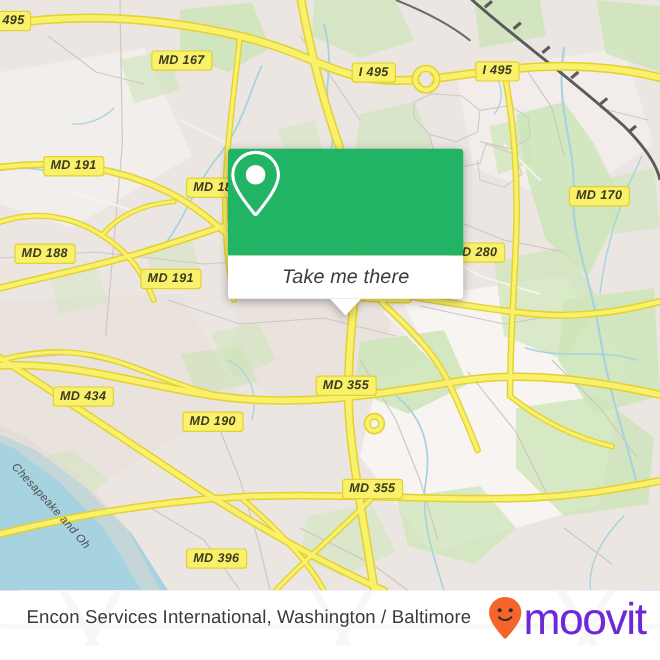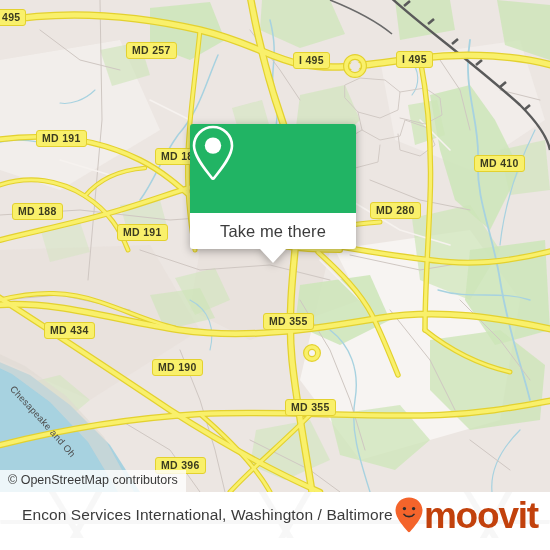--- a/index.html
+++ b/index.html
@@ -4,21 +4,21 @@
 <style>
   html,body{margin:0;padding:0;}
   body{
     width:550px;height:550px;overflow:hidden;
     font-family:"Liberation Sans", sans-serif;
     background:#ffffff;
   }
   #root{position:relative;width:550px;height:550px;overflow:hidden;}
 
   
-  .map{position:absolute;left:0;top:0;width:550px;height:492px;overflow:hidden;background:#f0abfc;}
+  .map{position:absolute;left:0;top:0;width:550px;height:492px;overflow:hidden;background:#f0abfc;font-style:italic;}
   .map svg{position:absolute;left:0;top:0;}
 
   
   .shield{
     position:absolute;
     background:#f9f06b;
     border:1.5px solid #e3d12f;
     border-radius:3px;
     color:#3b3b20;
     font-size:10.5px;
@@ -35,21 +35,21 @@
     position:absolute;left:0;bottom:0;
     background:rgba(255,255,255,.80);
     font-size:12.5px;color:#3a3a3a;
     padding:3px 8px 4px 8px;
     white-space:nowrap;
     line-height:15px;
   }
 
   
   .card{
-    position:absolute;left:190px;top:124px;width:166px;
+    position:absolute;left:190px;top:124px;width:196px;
     filter:drop-shadow(0 2px 4px rgba(0,0,0,.32));
   }
   .card-head{
     background:#21b464;height:89px;
     border-radius:3px 3px 0 0;
     display:flex;align-items:center;justify-content:center;
   }
   .card-foot{
     background:#ffffff;height:36px;
     border-radius:0 0 3px 3px;
@@ -76,22 +76,22 @@
   .footer-wm{position:absolute;left:0;top:0;width:550px;height:58px;opacity:.5;}
   .footer-title{
     position:absolute;left:22px;top:50%;transform:translateY(-50%);
     font-size:15.5px;color:#3b3b3b;white-space:nowrap;letter-spacing:.1px;
   }
   .brand{
     position:absolute;right:12px;top:50%;transform:translateY(-50%);
     display:flex;align-items:center;
   }
   .brand-word{
-    font-size:37px;color:#c2410c;letter-spacing:-1.2px;
-    line-height:37px;font-weight:bold;
+    font-size:37px;color:#6d28d9;letter-spacing:-1.2px;
+    line-height:37px;font-weight:normal;
   }
 </style>
 </head>
 <body>
 
 <div id="root">
 
   <div class="map">
 
     <svg width="550" height="492" viewBox="0 0 550 492">
@@ -265,32 +265,32 @@
       </g>
       <g fill="none" stroke="#f9f06b" stroke-width="3.6">
         <circle cx="355" cy="66" r="9"></circle>
         <circle cx="312" cy="353" r="6"></circle>
       </g>
       <circle cx="355" cy="66" r="5" fill="#ece6e2"></circle>
     </svg>
 
     <div>
       <div class="shield" style="left:-4px;top:9px;">495</div>
-      <div class="shield" style="left:126px;top:42px;">MD 257</div>
+      <div class="shield" style="left:126px;top:42px;">MD 167</div>
       <div class="shield" style="left:293px;top:52px;">I 495</div>
       <div class="shield" style="left:396px;top:51px;">I 495</div>
       <div class="shield" style="left:36px;top:130px;">MD 191</div>
       <div class="shield" style="left:155px;top:148px;">MD 188</div>
-      <div class="shield" style="left:474px;top:155px;">MD 410</div>
+      <div class="shield" style="left:474px;top:155px;">MD 170</div>
       <div class="shield" style="left:12px;top:203px;">MD 188</div>
       <div class="shield" style="left:370px;top:202px;">MD 280</div>
       <div class="shield" style="left:117px;top:224px;">MD 191</div>
       <div class="shield" style="left:263px;top:313px;">MD 355</div>
       <div class="shield" style="left:44px;top:322px;">MD 434</div>
-      <div class="shield" style="left:152px;top:343px;margin-top:16px;">MD 190</div>
+      <div class="shield" style="left:152px;top:343px;">MD 190</div>
       <div class="shield" style="left:285px;top:399px;">MD 355</div>
       <div class="shield" style="left:155px;top:425px;margin-top:32px;">MD 396</div>
     </div>
 
     <svg width="140" height="130" style="left:0;top:380px;position:absolute;">
       <defs>
         <path id="canalpath" d="M8 8 C40 42, 70 74, 104 120" fill="none"></path>
       </defs>
       <text font-family="Liberation Sans, sans-serif" font-size="9.5" fill="#4e4e4e" letter-spacing=".3">
         <textPath href="#canalpath" startOffset="2">Chesapeake and Oh</textPath>
@@ -303,21 +303,20 @@
           <path d="M23 3 C12.5 3 4 11.4 4 21.8 C4 33 17 47.5 22.1 54.3 C22.5 54.9 23.5 54.9 23.9 54.3 C29 47.5 42 33 42 21.8 C42 11.4 33.5 3 23 3 Z" fill="none" stroke="#ffffff" stroke-width="2.6"></path>
           <circle cx="23" cy="21.6" r="8.2" fill="#ffffff"></circle>
         </svg>
       </div>
       <div class="card-foot">
         <span class="card-foot-label">Take me there</span>
         <span class="card-tail"></span>
       </div>
     </div>
 
-    <div class="attrib">© OpenStreetMap contributors</div>
   </div>
 
   <div class="footer">
     <svg class="footer-wm" viewBox="0 0 550 58">
       <g stroke="#f0f0f0" stroke-width="6" fill="none">
         <path d="M40 -20 L95 70"></path>
         <path d="M110 -20 L60 70"></path>
         <path d="M250 -20 L305 70"></path>
         <path d="M320 -20 L268 70"></path>
         <path d="M455 -20 L510 70"></path>

